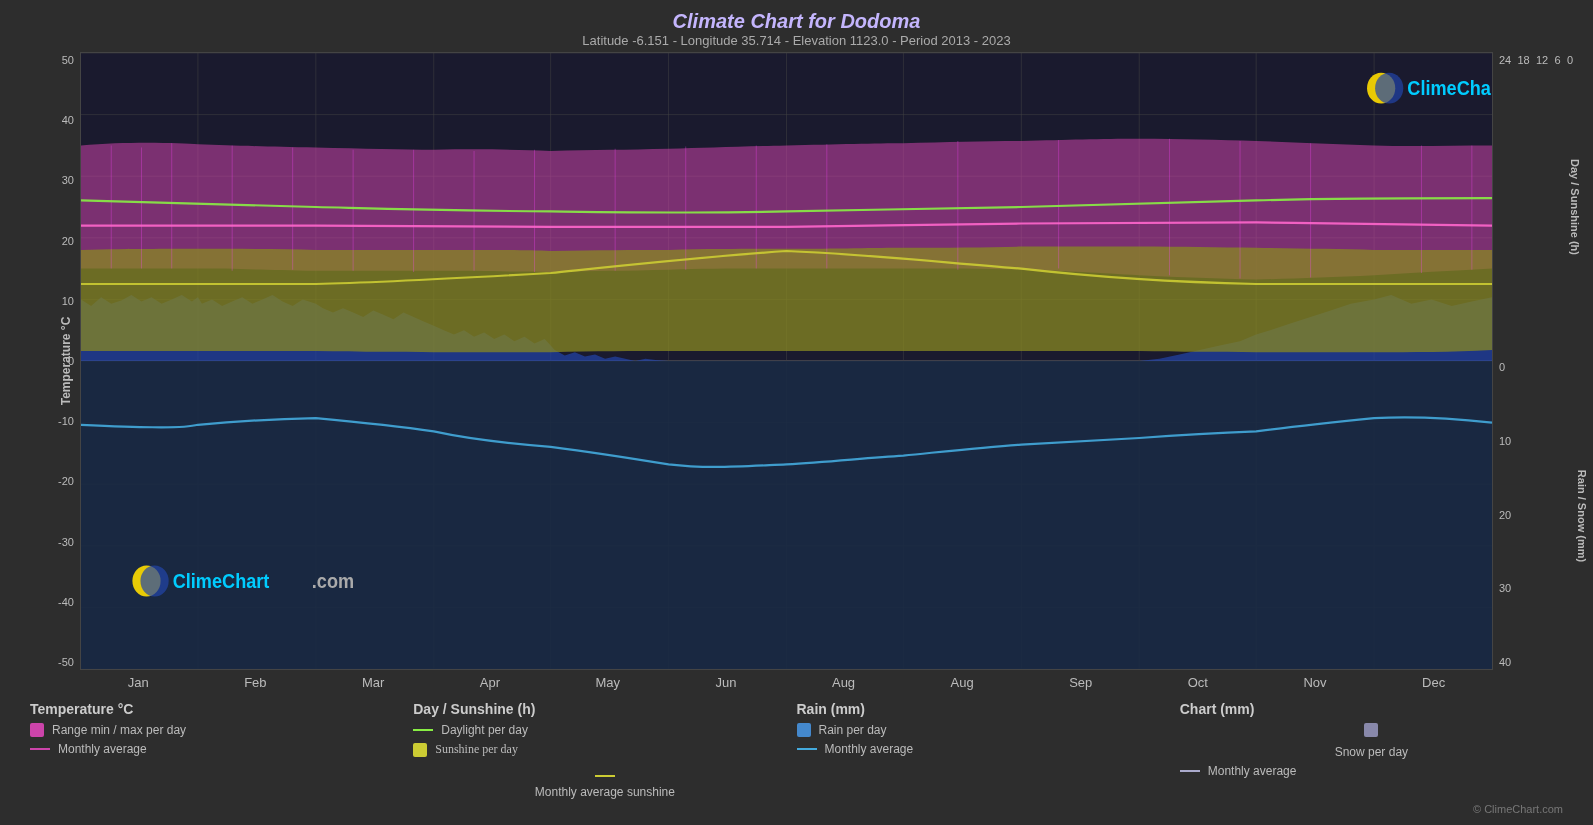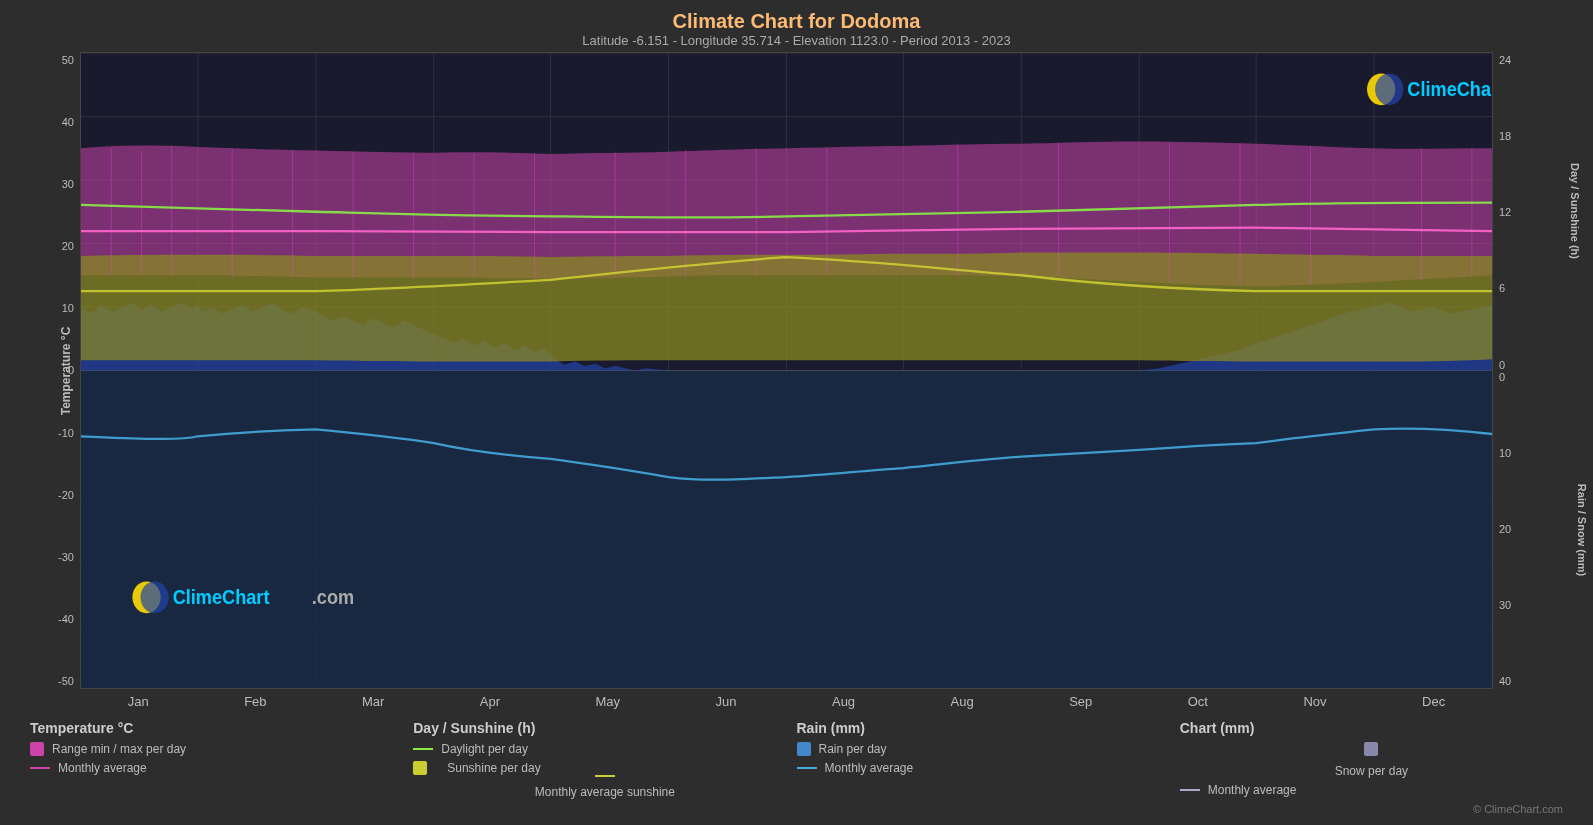--- a/index.html
+++ b/index.html
@@ -17,23 +17,24 @@
       background: #2d2d2d;
       display: flex;
       flex-direction: column;
       padding: 10px 20px 10px 20px;
     }
     .title-area {
       text-align: center;
       margin-bottom: 4px;
     }
     .main-title {
-      color: #fdba74;
+      color: #c4b5fd;
       font-size: 20px;
       font-weight: bold;
+      font-style: italic;
     }
     .subtitle {
       color: #aaa;
       font-size: 13px;
     }
     
     .chart-svg {
       width: 100%;
       height: 100%;
     }
@@ -224,21 +225,21 @@
           <circle cx="65" cy="480" r="14" fill="#ffdd00" opacity="0.9"></circle>
           <circle cx="73" cy="480" r="14" fill="#2244aa" opacity="0.7"></circle>
           <text x="91" y="486" font-size="18" font-weight="bold" fill="#00ccff" font-family="Arial">ClimeChart</text>
           <text x="229" y="486" font-size="18" font-weight="bold" fill="#aaa" font-family="Arial">.com</text>
 
         </svg>
       </div>
 
       <div style="width:80px; display:flex; flex-direction:column; justify-content:space-between; padding-left:6px; padding-top:2px; padding-bottom:2px; position:relative;">
 
-        <div style="height:50%; display:flex; flex-direction:column; justify-content:space-between; position:relative;">
+        <div style="height:50%; display:flex; justify-content:space-between; position:relative;">
           <span style="font-size:11px;color:#bbb;">24</span>
           <span style="font-size:11px;color:#bbb;">18</span>
           <span style="font-size:11px;color:#bbb;">12</span>
           <span style="font-size:11px;color:#bbb;">6</span>
           <span style="font-size:11px;color:#bbb;">0</span>
         </div>
 
         <div style="height:50%; display:flex; flex-direction:column; justify-content:space-between;">
           <span style="font-size:11px;color:#bbb;">0</span>
           <span style="font-size:11px;color:#bbb;">10</span>
@@ -280,21 +281,21 @@
           <span style="font-size:12px;color:#bbb;">Monthly average</span>
         </div>
       </div>
 
       <div style="flex:1;">
         <div style="font-size:14px; color:#ccc; margin-bottom:6px; font-weight:bold;">Day / Sunshine (h)</div>
         <div style="display:flex; align-items:center; gap:8px; margin-bottom:5px;">
           <span style="width:20px;height:2px;background:#88ee44;display:inline-block;flex-shrink:0;"></span>
           <span style="font-size:12px;color:#bbb;">Daylight per day</span>
         </div>
-        <div style="display:flex; align-items:center; gap:20px; margin-bottom:0;">
+        <div style="display:flex; align-items:center; gap:8px; margin-bottom:18px;font-family:Liberation Serif, serif;">
           <span style="width:14px;height:14px;background:#cccc33;display:inline-block;border-radius:2px;flex-shrink:0;"></span>
           <span style="font-size:12px;color:#bbb;">Sunshine per day</span>
         </div>
         <div style="display:flex; align-items:center; gap:8px;flex-direction:column;">
           <span style="width:20px;height:2px;background:#cccc33;display:inline-block;flex-shrink:0;"></span>
           <span style="font-size:12px;color:#bbb;">Monthly average sunshine</span>
         </div>
       </div>
 
       <div style="flex:1;">

